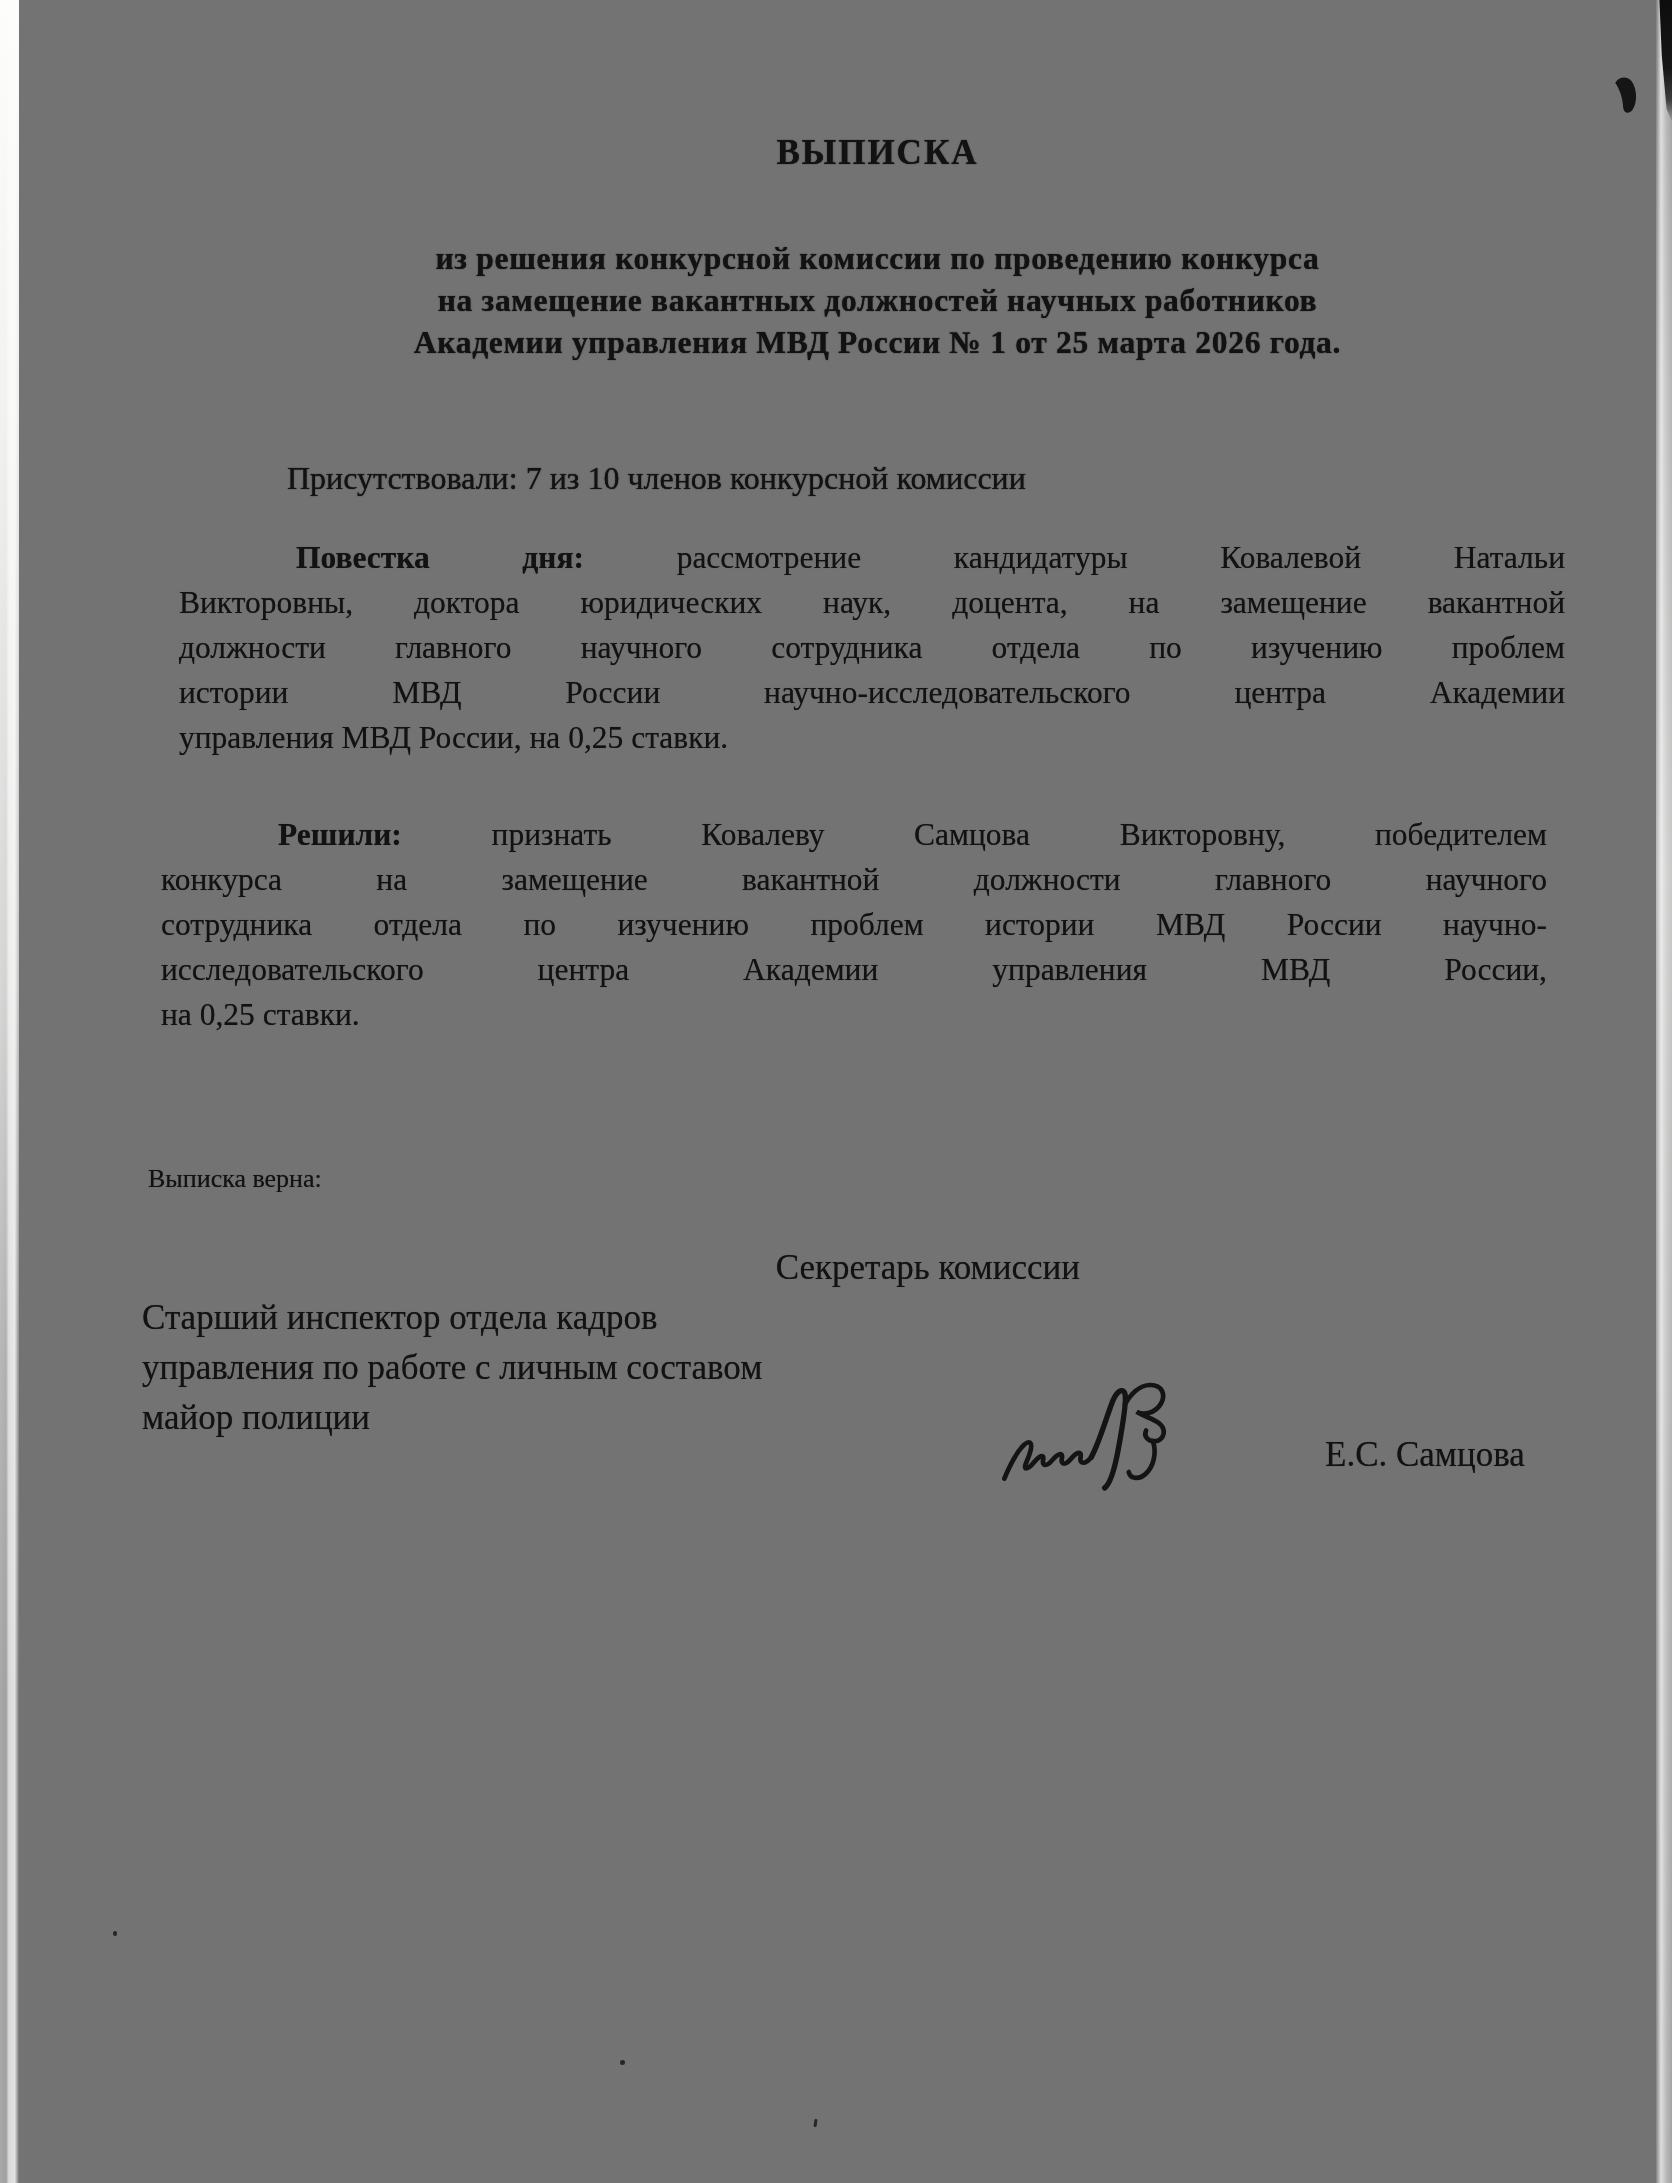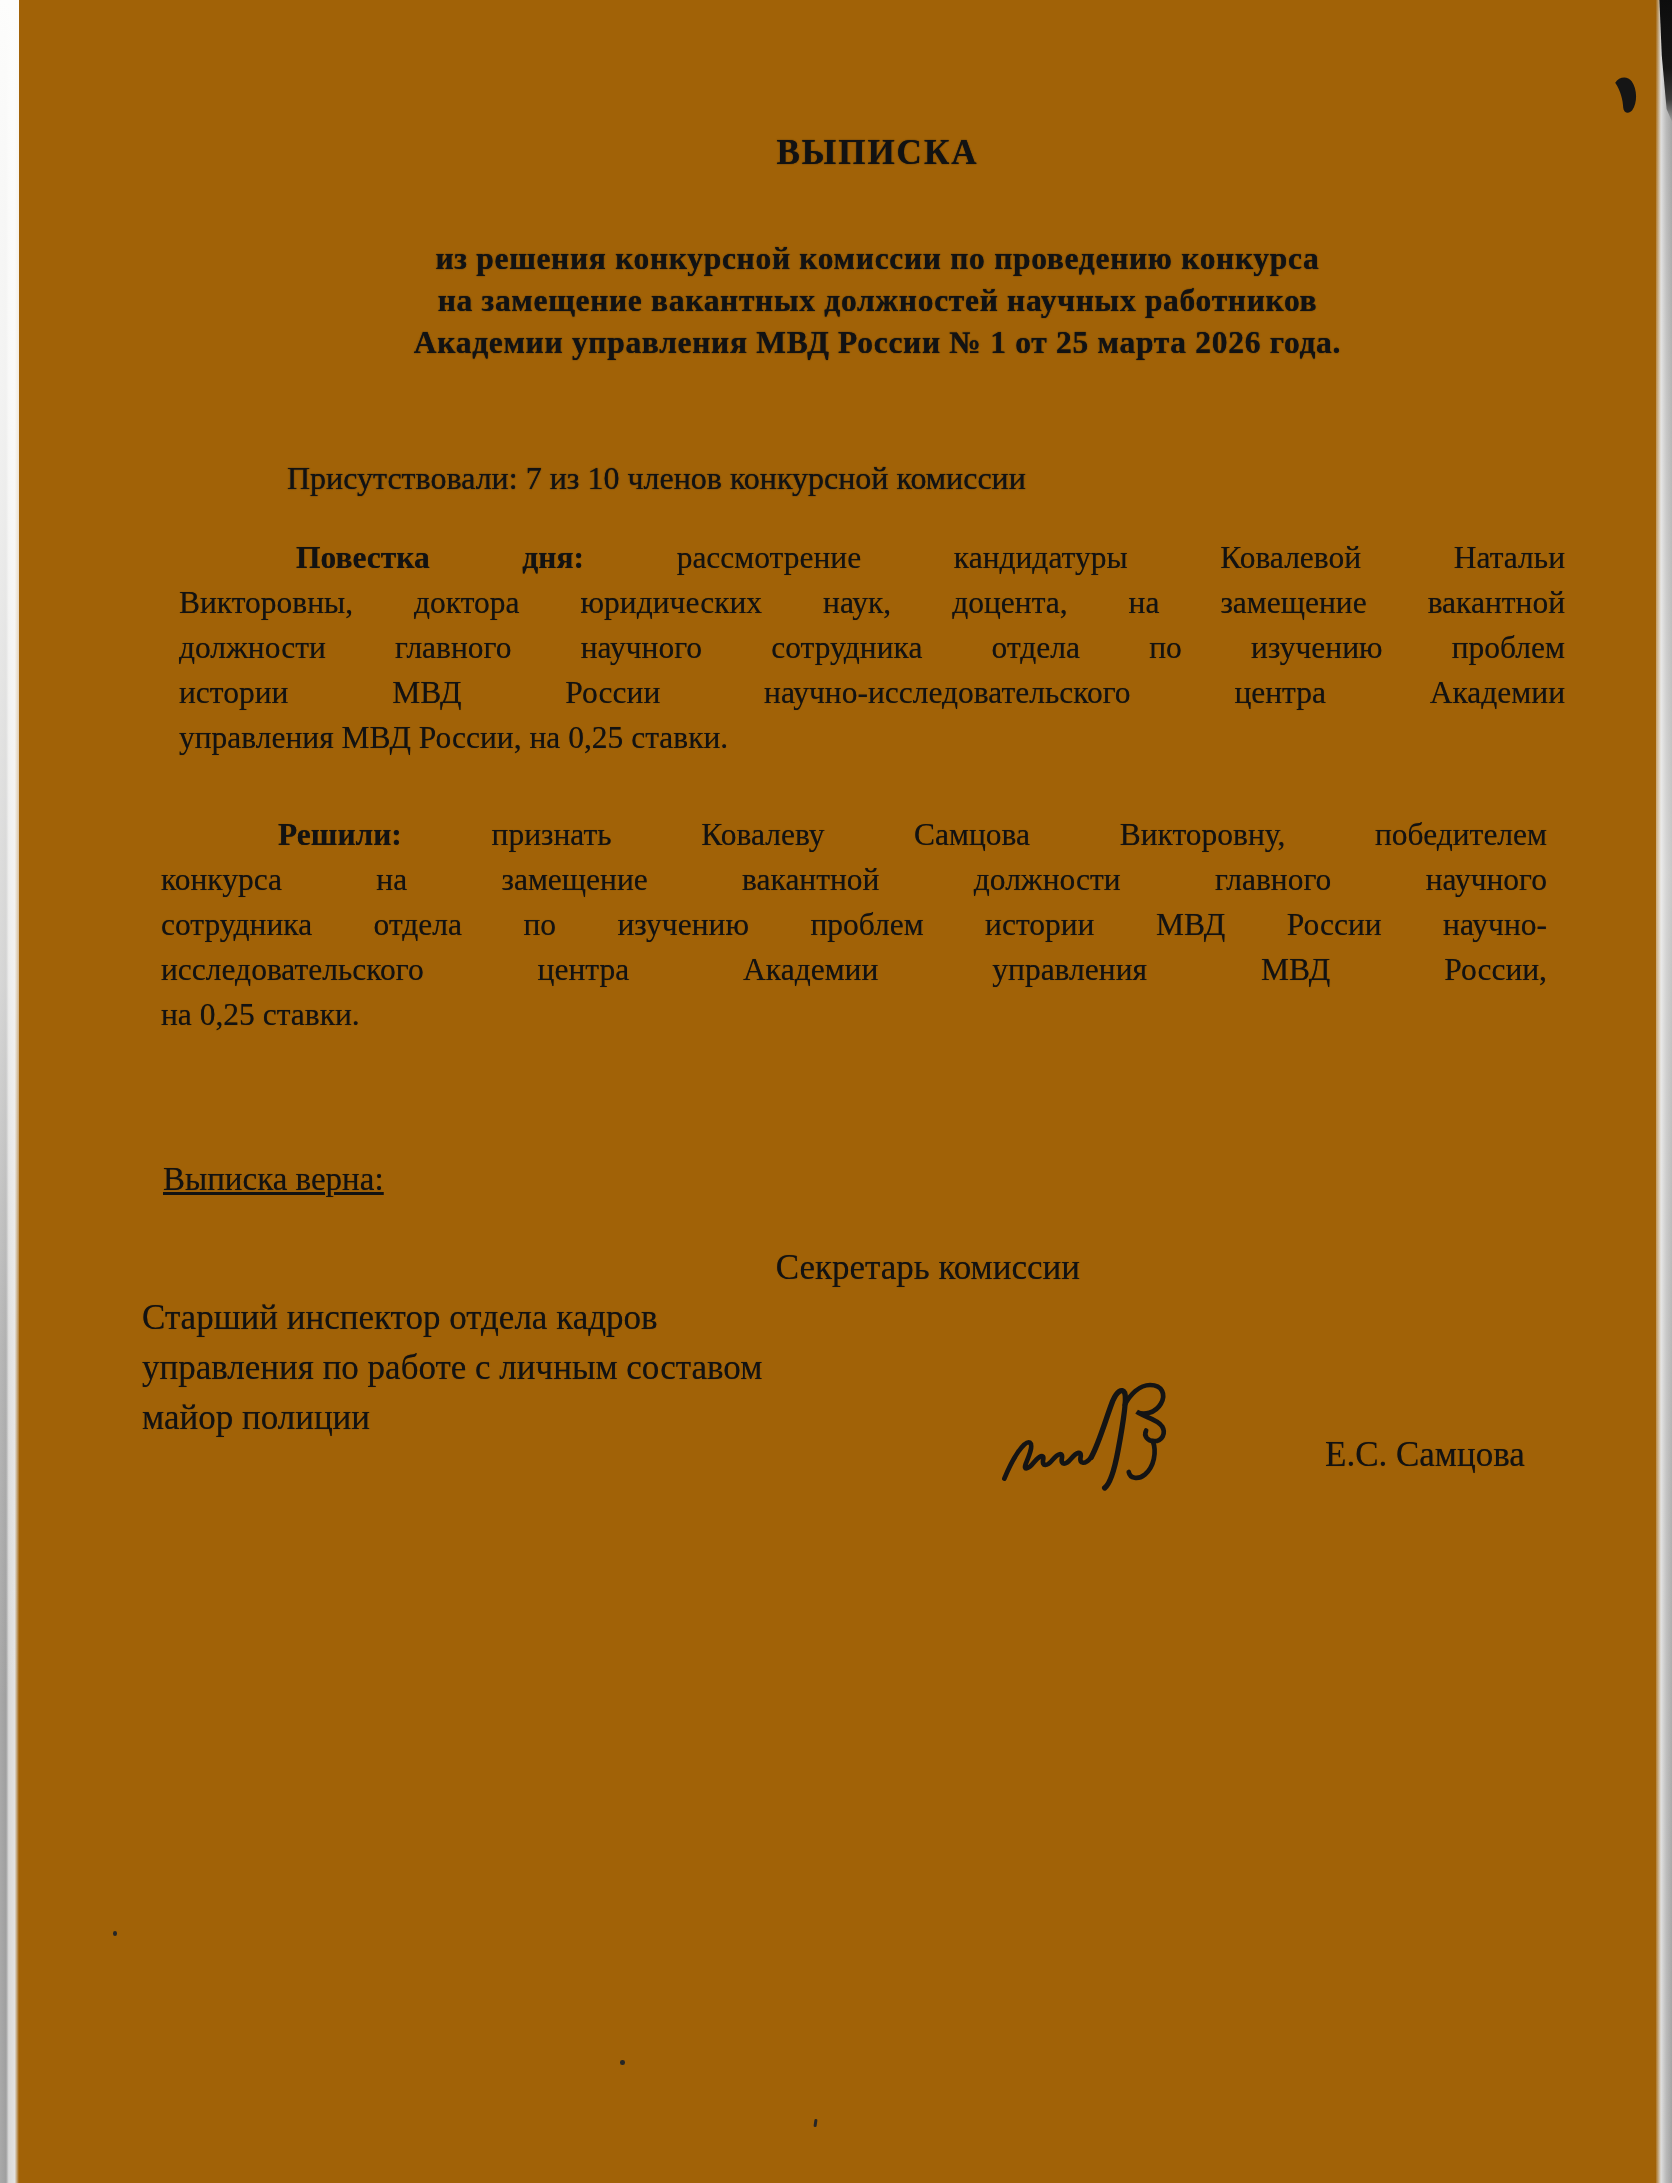--- a/index.html
+++ b/index.html
@@ -2,21 +2,21 @@
 <html lang="ru" style="font-size:10.7px"><head>
 <meta charset="utf-8">
 <style>
   html,body{margin:0;padding:0;}
   body{
     width:1673px;height:2183px;position:relative;overflow:hidden;
     background:#ffffff;
     font-family:"Liberation Serif","DejaVu Serif",serif;
     color:#121212;
   }
-  .page{position:absolute;inset:0;background:#a16207;}
+  .page{position:absolute;inset:0;background:#737373;}
 
   
   .edge-left{
     position:absolute;left:0;top:0;width:19px;height:2183px;
     background:linear-gradient(to right,#a9a9a9 0px,#9f9f9f 6px,#d9d9d9 8.7px,#e3e3e3 14.7px,rgba(255,255,255,0) 19px);
   }
   .edge-left::after{
     content:"";position:absolute;inset:0;
     background:linear-gradient(to bottom,#fdfdfc 0%,rgba(253,253,252,.88) 18%,rgba(253,253,252,.55) 45%,rgba(253,253,252,.18) 62%,rgba(253,253,252,0) 78%);
   }
@@ -53,21 +53,21 @@
   }
 
   .para{position:absolute;left:161px;width:1386px;font-size:31.5px;}
   .jline{text-align:justify;text-align-last:justify;line-height:45px;}
   .jline.indent{text-indent:117px;}
   .lastline{text-align:left;line-height:45px;}
   .lead{font-weight:700;}
   .agenda{top:535px;margin-left:18px;}
   .resolution{top:812px;}
 
-  .certification{position:absolute;left:163px;top:1159px;font-size:33px;line-height:40px;text-decoration:underline;}
+  .certification{position:absolute;left:148px;top:1159px;font-size:26px;line-height:40px;}
 
   .sigblock{position:absolute;left:142px;top:1243px;width:938px;font-size:35px;line-height:50px;}
   .sigblock .role{font-weight:400;padding-left:6.7px;text-align:right;}
   .signer-name{position:absolute;left:1325px;top:1435px;font-size:35px;line-height:40px;}
   .signature{position:absolute;left:999px;top:1378px;width:214px;height:121px;}
 </style>
 </head>
 <body>
 
 <div class="page">

